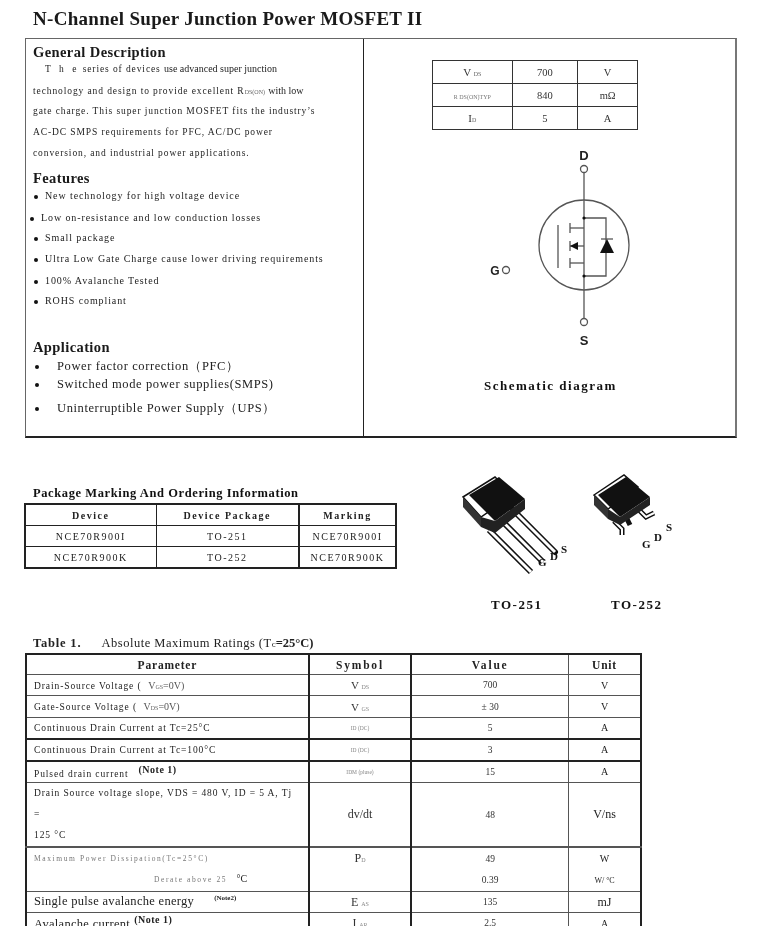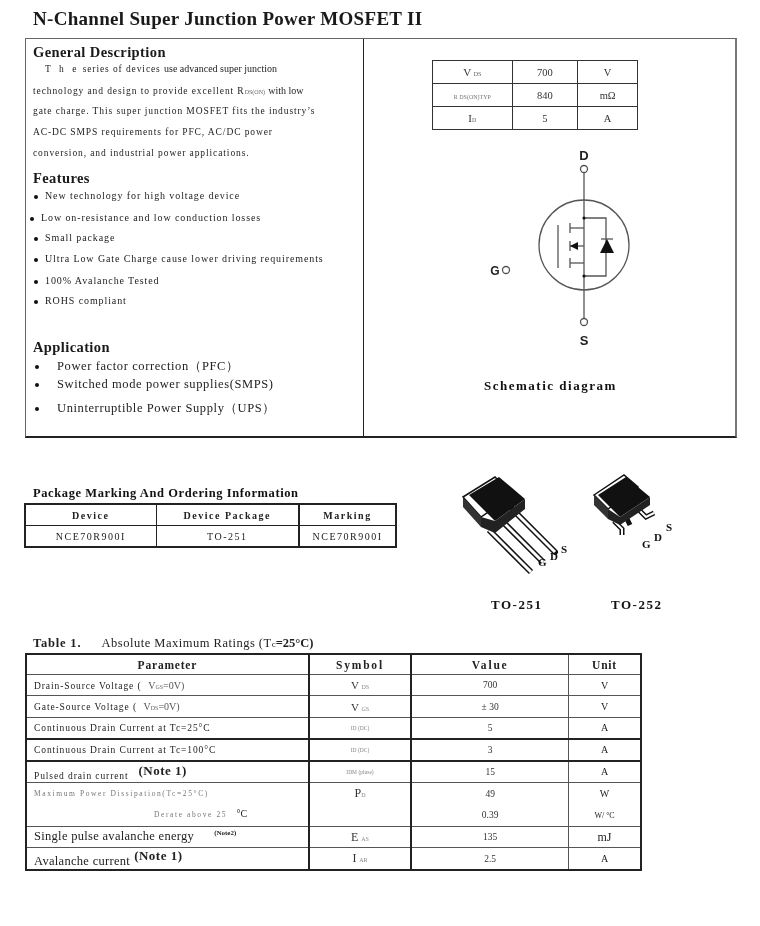--- a/index.html
+++ b/index.html
@@ -40,21 +40,21 @@
   .t1-title { left:33px; top:636px; font-size:12.5px; white-space:nowrap; color:#222; }
   .rat { left:25px; top:653px; width:617px; border:2px solid #222; }
   .rat td, .rat th { border:1px solid #555; padding:0 7px; font-size:9.5px; letter-spacing:0.9px; color:#222; }
   .rat th { font-size:11.5px; font-weight:bold; height:19px; letter-spacing:0.8px; }
   .rat td.c { text-align:center; padding:0; letter-spacing:0; }
   .rat .sym { font-size:11px; color:#333; }
   .rat .sym .sub { font-size:6px; color:#888; }
   .rat .tinysym { font-size:5.5px; color:#888; }
   .rat .val { font-size:9.5px; color:#333; }
   .rat .unit { font-size:10px; color:#222; }
-  .note { font-size:13px; font-weight:bold; vertical-align:super; margin-left:10px; letter-spacing:0.5px; }
+  .note { font-size:10px; font-weight:bold; vertical-align:super; margin-left:10px; letter-spacing:0.5px; }
   .thickcol { border-left:2px solid #222 !important; }
   .big { font-size:12.5px !important; letter-spacing:0.3px !important; }
   .faint { font-size:7.5px; color:#777; letter-spacing:1.6px; }
 </style>
 </head>
 <body>
 
 <div class="abs title">N-Channel Super Junction Power MOSFET II</div>
 
 <div class="abs frame"></div>
@@ -150,20 +150,25 @@
       <tr>
     <th>Device</th>
     <th>Device Package</th>
     <th style="border-left:2px solid #222;">Marking</th>
   </tr>
   <tr>
     <td>NCE70R900I</td>
     <td>TO-251</td>
     <td style="border-left:2px solid #222;">NCE70R900I</td>
   </tr>
+  <tr>
+    <td>NCE70R900K</td>
+    <td>TO-252</td>
+    <td style="border-left:2px solid #222;">NCE70R900K</td>
+  </tr>
 </tbody>
   </table>
 
 <svg class="abs" style="left:455px;top:465px;" width="130" height="110">
   <g stroke="#111" stroke-width="1">
     <line x1="58" y1="45" x2="100" y2="87" stroke-width="6" stroke-linecap="round"></line>
     <line x1="58" y1="45" x2="100" y2="87" stroke="#fff" stroke-width="3"></line>
     <line x1="46" y1="55" x2="88" y2="97" stroke-width="6"></line>
     <line x1="46" y1="55" x2="88" y2="97" stroke="#fff" stroke-width="3"></line>
     <line x1="34" y1="65" x2="76" y2="107" stroke-width="6"></line>
@@ -249,20 +254,26 @@
     <td class="c unit">A</td>
   </tr>
 
   <tr style="height:22px;">
     <td><span>Pulsed drain current</span><span class="note">(Note 1)</span></td>
     <td class="c thickcol tinysym">IDM (pluse)</td>
     <td class="c thickcol val">15</td>
     <td class="c unit">A</td>
   </tr>
 
+  <tr style="height:42px;border-bottom:2px solid #555;">
+    <td style="line-height:21px;"><span>Drain Source voltage slope, VDS = 480 V, ID = 5 A, Tj =</span><br><span>125 °C</span></td>
+    <td class="c thickcol sym" style="font-size:12px;">dv/dt</td>
+    <td class="c thickcol val">48</td>
+    <td class="c unit" style="font-size:12px;">V/ns</td>
+  </tr>
 
   <tr style="height:43px;">
     <td style="vertical-align:top;line-height:20px;"><span class="faint">Maximum Power Dissipation(Tc=25°C)</span><br><span class="faint" style="margin-left:120px;">Derate above 25</span> <span style="font-size:10px;margin-left:6px;letter-spacing:0;">°C</span></td>
     <td class="c thickcol sym" style="vertical-align:top;line-height:20px;"><span style="font-size:12px;">P</span><span class="sub">D</span></td>
     <td class="c thickcol val" style="line-height:21px;"><span>49</span><br><span>0.39</span></td>
     <td class="c unit" style="line-height:21px;"><span>W</span><br><span style="font-size:8px;margin-top:40px;">W/ °C</span></td>
   </tr>
 
   <tr style="height:21px;">
     <td class="big"><span>Single pulse avalanche energy</span><span class="note" style="font-size:7px;letter-spacing:0;margin-left:20px;">(Note2)</span></td>

